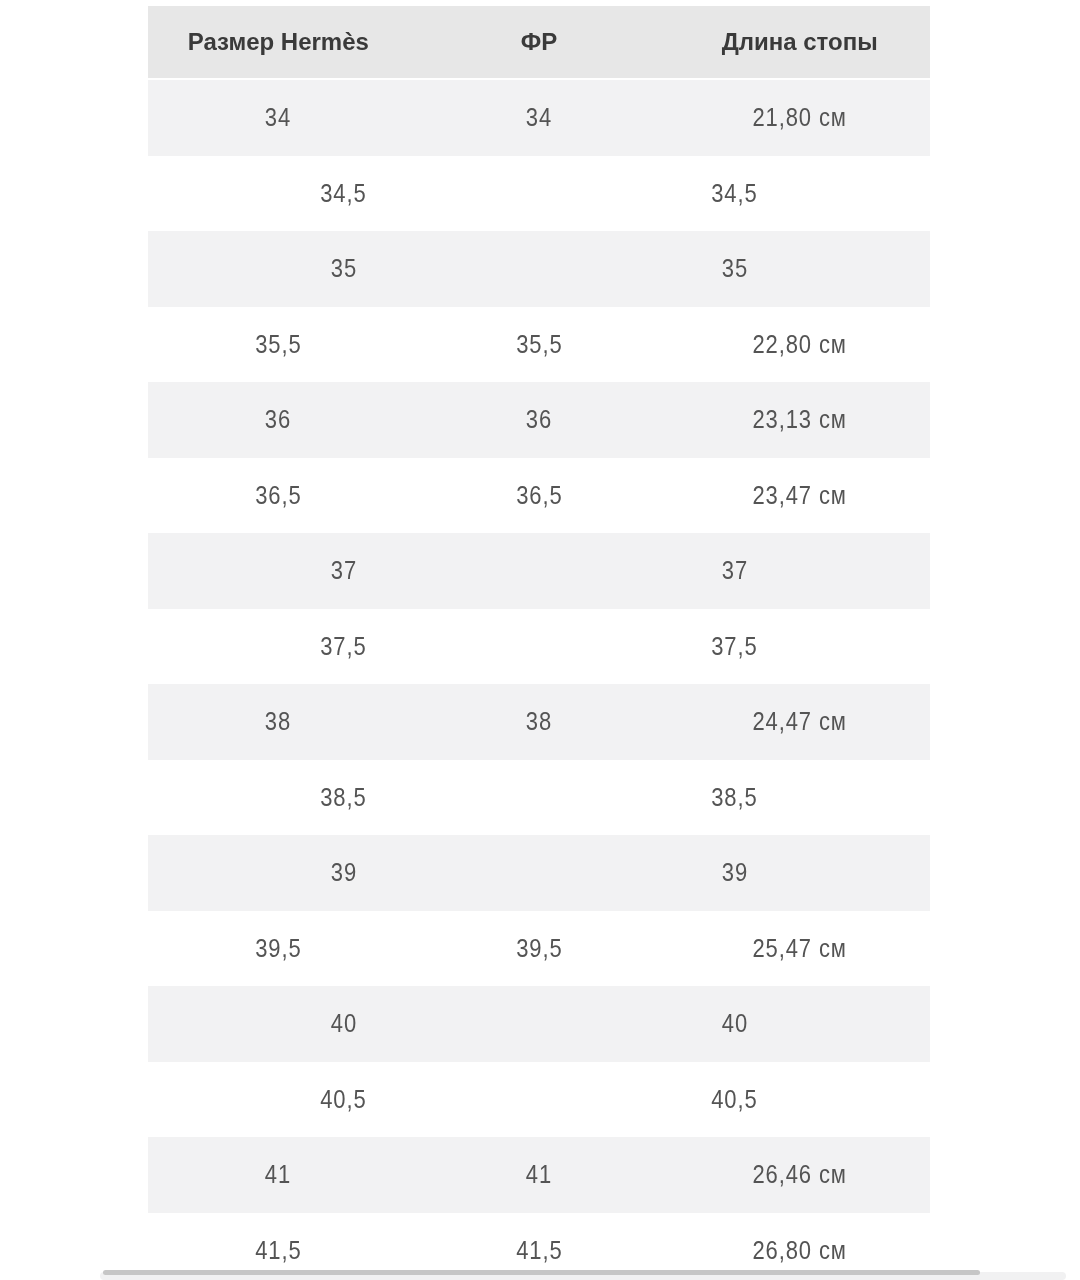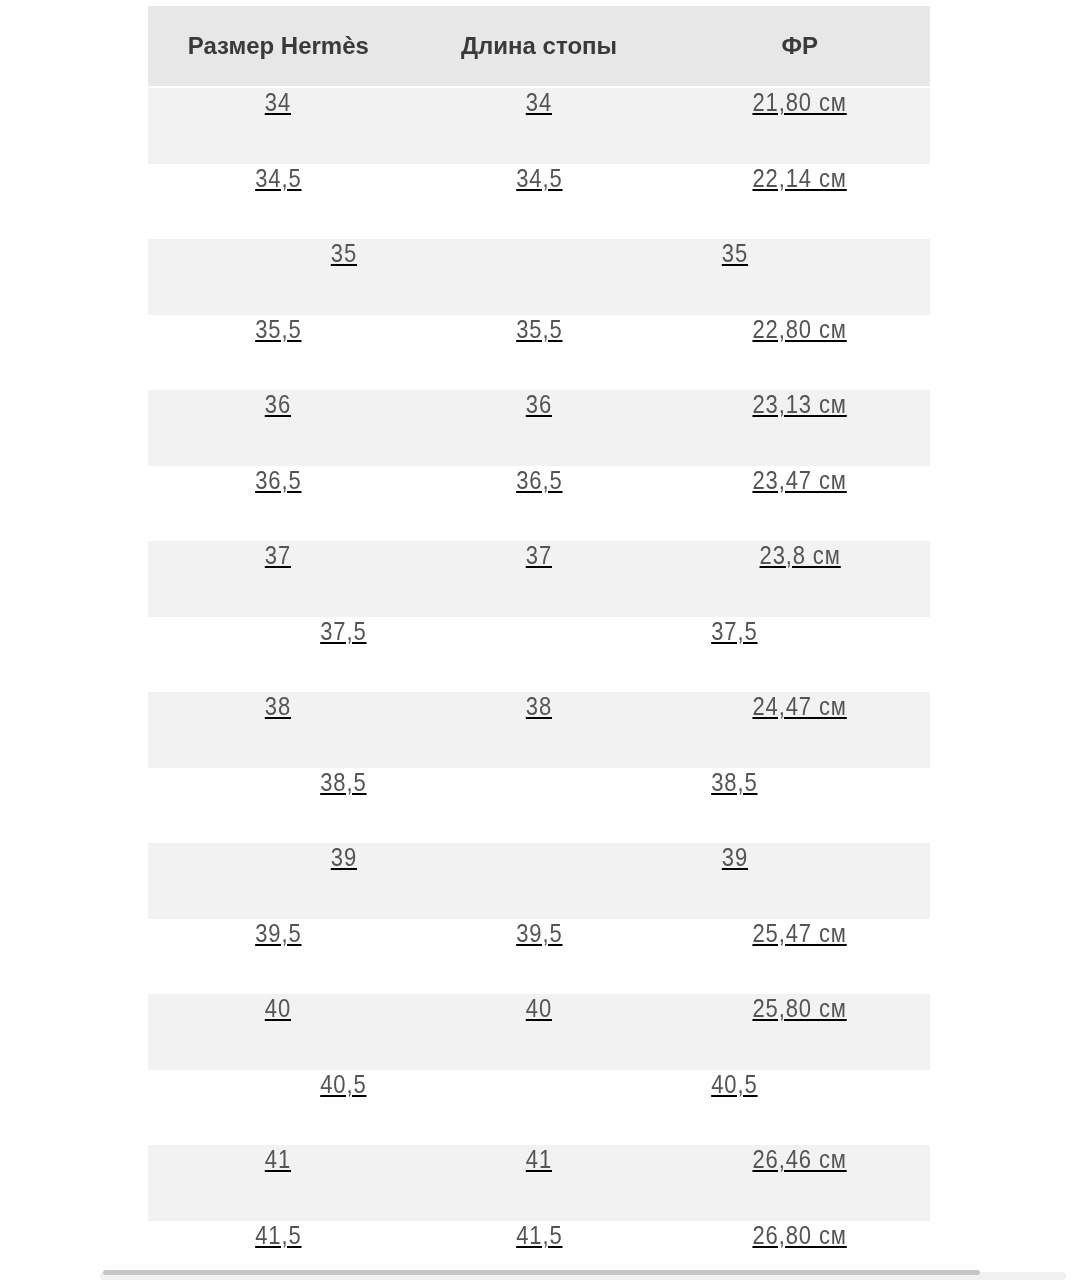--- a/index.html
+++ b/index.html
@@ -12,46 +12,46 @@
     --scrollbar-thumb:#c6c6c6;
     --page-bg:#ffffff;
   }
   *{box-sizing:border-box;margin:0;padding:0;}
   html,body{width:1080px;height:1280px;background:var(--page-bg);
     font-family:"Liberation Sans",sans-serif;overflow:hidden;}
   .screen{position:relative;width:1080px;height:1280px;background:var(--page-bg);overflow:hidden;}
 
   .size-table{position:absolute;left:148px;top:6px;width:782px;}
 
-  .thead{display:flex;height:80px;background:var(--header-bg);margin-bottom:2px;}
+  .thead{display:flex;height:72px;background:var(--header-bg);margin-bottom:2px;}
   .th{flex:1;display:flex;align-items:center;justify-content:center;
       font-weight:bold;font-size:24px;color:var(--header-text);}
 
   .tr{display:flex;height:75.5px;background:var(--row-bg);}
   .tr.alt{background:var(--alt-row-bg);}
-  .td{flex:1;display:flex;align-items:flex-start;justify-content:center;text-decoration:underline;}
+  .td{flex:1;display:flex;align-items:center;justify-content:center;}
   .td span{display:inline-block;font-size:25px;font-weight:400;color:var(--cell-text);
       letter-spacing:1px;transform:scaleX(0.88);white-space:nowrap;}
 
   .hscroll-track{position:absolute;left:100px;top:1272px;width:966px;height:8px;
       background:var(--scrollbar-track);border-radius:4px;z-index:5;}
   .hscroll-thumb{position:absolute;left:3px;top:-2px;width:877px;height:5px;
       background:var(--scrollbar-thumb);border-radius:3px;}
 </style>
 </head>
 <body>
 
 <div class="screen">
 
   <div class="size-table">
 
     <div class="thead">
       <div class="th">Размер Hermès</div>
+      <div class="th">ФР</div>
       <div class="th">Длина стопы</div>
-      <div class="th">ФР</div>
     </div>
 
     <div id="tbody">
         <div class="tr alt">
           <div class="td">
             <span>34</span>
           </div>
           <div class="td">
             <span>34</span>
           </div>
@@ -59,23 +59,20 @@
             <span>21,80 см</span>
           </div>
         </div>
         <div class="tr">
           <div class="td">
             <span>34,5</span>
           </div>
           <div class="td">
             <span>34,5</span>
           </div>
-          <div class="td">
-            <span>22,14 см</span>
-          </div>
         </div>
         <div class="tr alt">
           <div class="td">
             <span>35</span>
           </div>
           <div class="td">
             <span>35</span>
           </div>
         </div>
         <div class="tr">
@@ -111,23 +108,20 @@
             <span>23,47 см</span>
           </div>
         </div>
         <div class="tr alt">
           <div class="td">
             <span>37</span>
           </div>
           <div class="td">
             <span>37</span>
           </div>
-          <div class="td">
-            <span>23,8 см</span>
-          </div>
         </div>
         <div class="tr">
           <div class="td">
             <span>37,5</span>
           </div>
           <div class="td">
             <span>37,5</span>
           </div>
         </div>
         <div class="tr alt">
@@ -167,23 +161,20 @@
           <div class="td">
             <span>25,47 см</span>
           </div>
         </div>
         <div class="tr alt">
           <div class="td">
             <span>40</span>
           </div>
           <div class="td">
             <span>40</span>
-          </div>
-          <div class="td">
-            <span>25,80 см</span>
           </div>
         </div>
         <div class="tr">
           <div class="td">
             <span>40,5</span>
           </div>
           <div class="td">
             <span>40,5</span>
           </div>
         </div>

